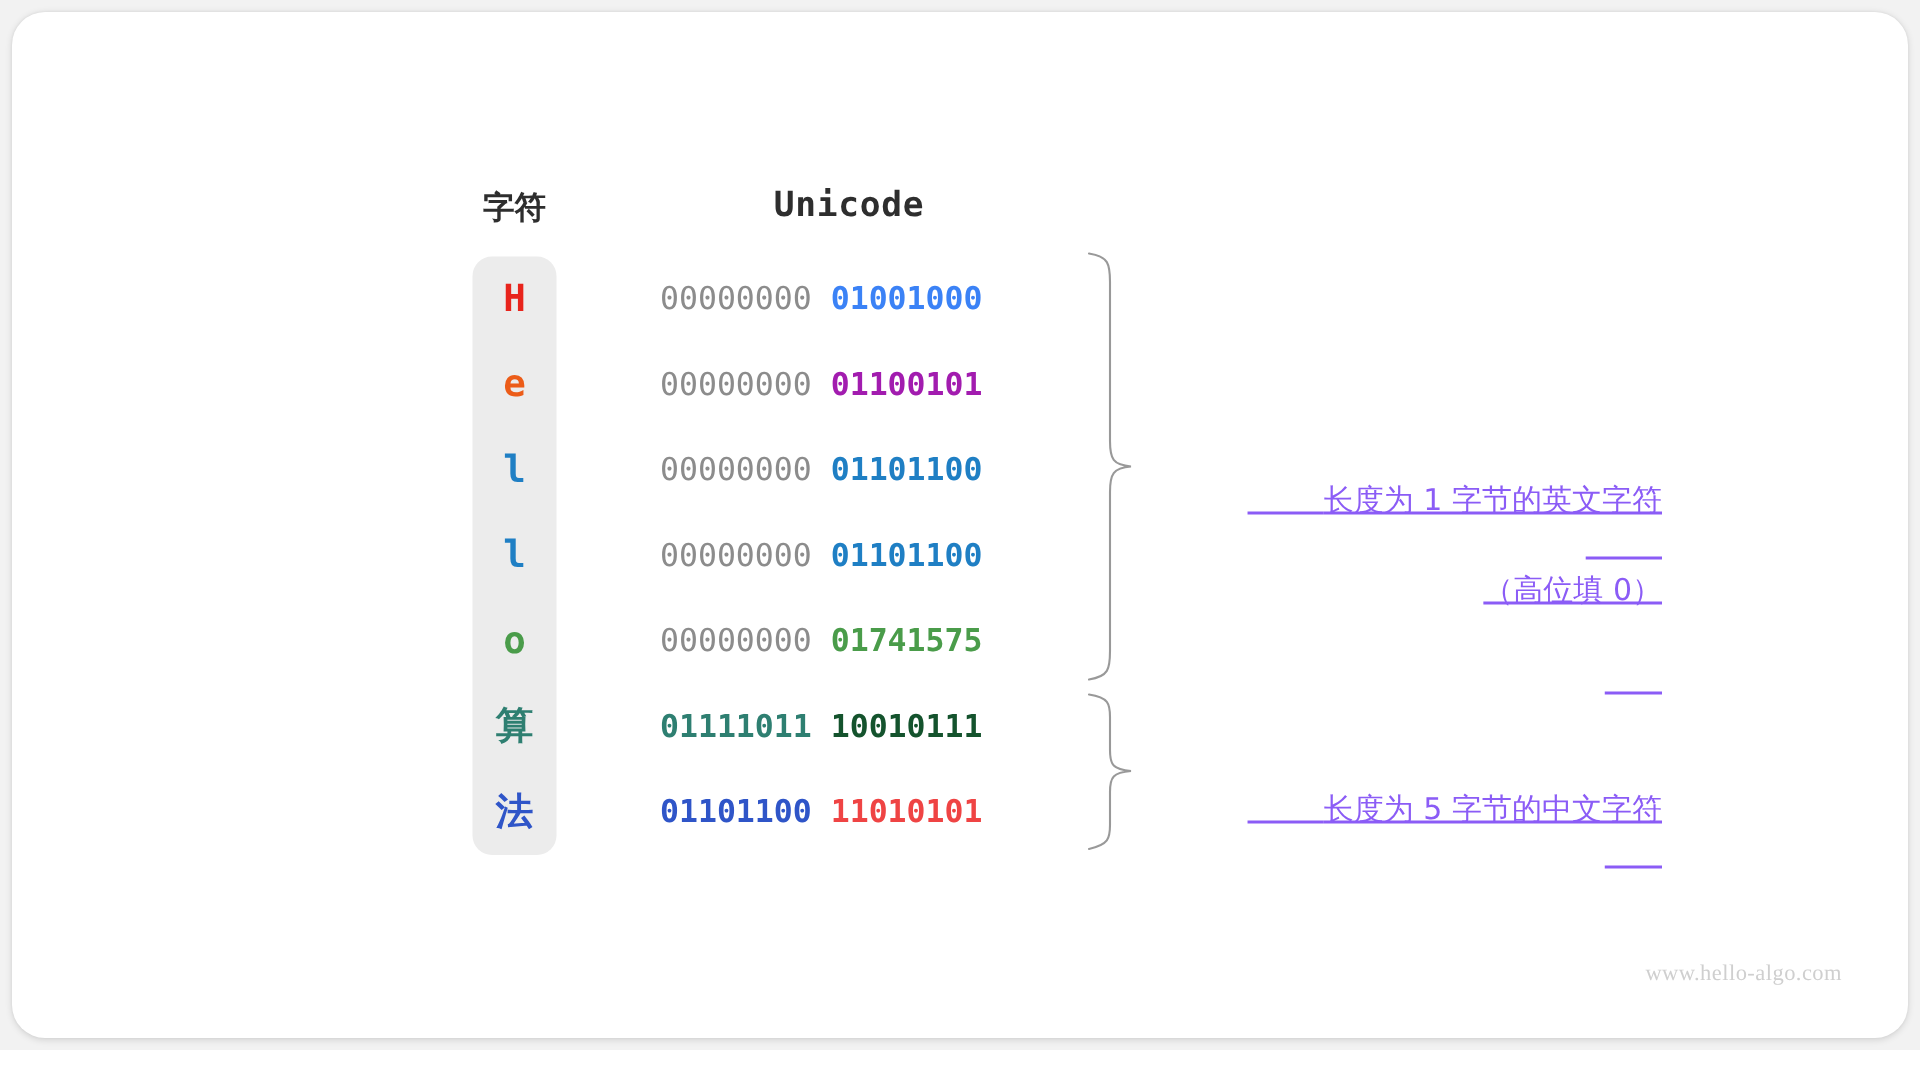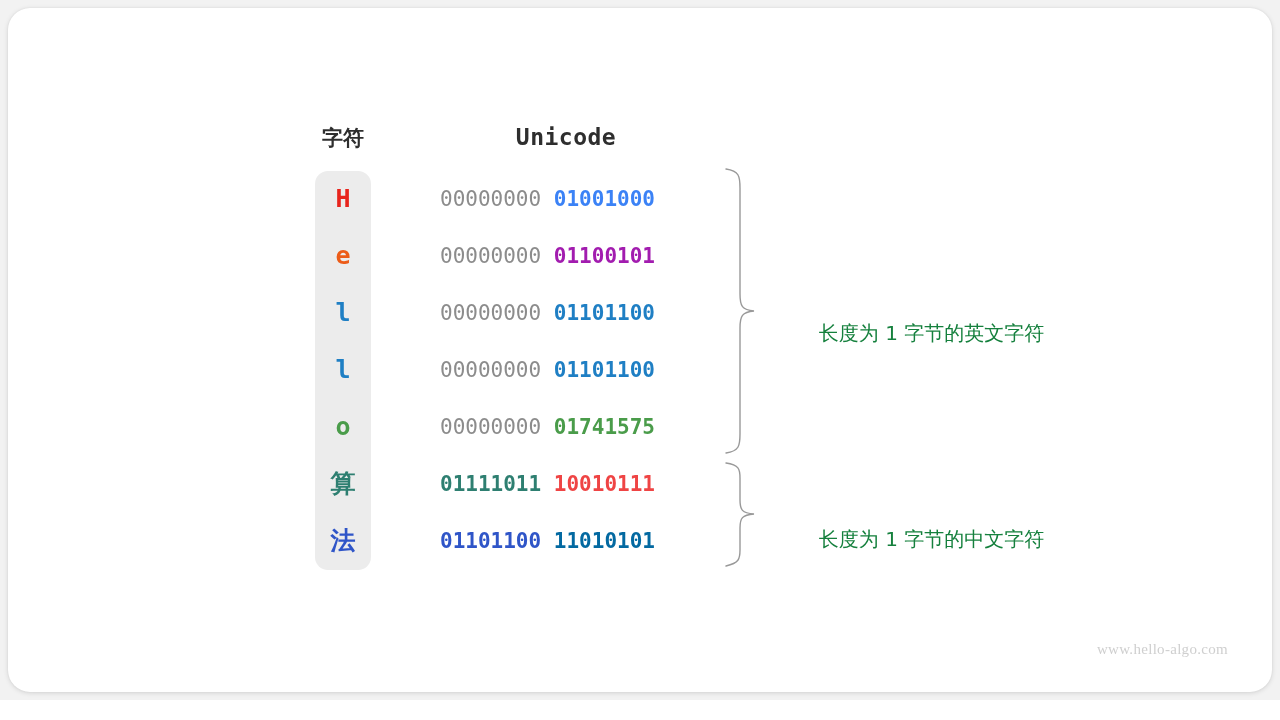--- a/index.html
+++ b/index.html
@@ -124,26 +124,27 @@
 
   
   .brace {
     position: absolute;
     overflow: visible;
   }
 
   
   .anno {
     position: absolute;
-    color: #15803d;
+    color: #8b5cf6;
     font-size: 20px;
     line-height: 30px;
-    text-align: left;
+    text-align: right;
     font-family: "DejaVu Sans", "Liberation Sans", sans-serif;
     white-space: pre;
+    text-decoration: underline;
   }
   .anno-1 {
     left: 760px;
     top: 280px;
     width: 340px;
   }
   .anno-2 {
     left: 760px;
     top: 486px;
     width: 340px;
@@ -189,42 +190,43 @@
           <div class="row" style="top: 345px;">
             <div class="ch latin" style="color: rgb(31, 127, 196);">l</div>
             <div class="bits"><span class="hi">00000000</span><span> </span><span class="lo" style="color: rgb(31, 127, 196);">01101100</span></div>
           </div>
           <div class="row" style="top: 402px;">
             <div class="ch latin" style="color: rgb(74, 156, 74);">o</div>
             <div class="bits"><span class="hi">00000000</span><span> </span><span class="lo" style="color: rgb(74, 156, 74);">01741575</span></div>
           </div>
           <div class="row" style="top: 459px;">
             <div class="ch cjk" style="color: rgb(46, 127, 113);">算</div>
-            <div class="bits"><span class="full" style="color: rgb(46, 127, 113);">01111011</span><span> </span><span class="lo" style="color: #ef4444;">10010111</span></div>
+            <div class="bits"><span class="full" style="color: rgb(46, 127, 113);">01111011</span><span> </span><span class="lo" style="color: #14532d;">10010111</span></div>
           </div>
           <div class="row" style="top: 516px;">
             <div class="ch cjk" style="color: rgb(47, 85, 200);">法</div>
-            <div class="bits"><span class="full" style="color: rgb(47, 85, 200);">01101100</span><span> </span><span class="lo" style="color: #0369a1;">11010101</span></div>
+            <div class="bits"><span class="full" style="color: rgb(47, 85, 200);">01101100</span><span> </span><span class="lo" style="color: #ef4444;">11010101</span></div>
           </div>
         </div>
 
       <svg class="brace" style="left:712px; top:158px;" width="40" height="290" viewBox="0 0 40 290">
         <path d="M 6 3 C 19 5, 20 10, 20 22 L 20 128 C 20 140, 22 144, 34 145
                  C 22 146, 20 150, 20 162 L 20 268 C 20 280, 19 285, 6 287" fill="none" stroke="#999999" stroke-width="1.4" stroke-linecap="round"></path>
       </svg>
 
       <svg class="brace" style="left:712px; top:452px;" width="40" height="110" viewBox="0 0 40 110">
         <path d="M 6 3 C 19 5, 20 9, 20 18 L 20 40 C 20 50, 22 53, 34 54
                  C 22 55, 20 58, 20 68 L 20 90 C 20 99, 19 103, 6 106" fill="none" stroke="#999999" stroke-width="1.4" stroke-linecap="round"></path>
       </svg>
 
       <div class="anno anno-1">
         <span>长度为 1 字节的英文字符</span>
+        <span class="l2">（高位填 0）</span>
       </div>
       <div class="anno anno-2">
-        <span>长度为 1 字节的中文字符</span>
+        <span>长度为 5 字节的中文字符</span>
       </div>
 
       <div class="watermark">www.hello-algo.com</div>
 
     </div>
   </div>
 </div>
 
 </body></html>

